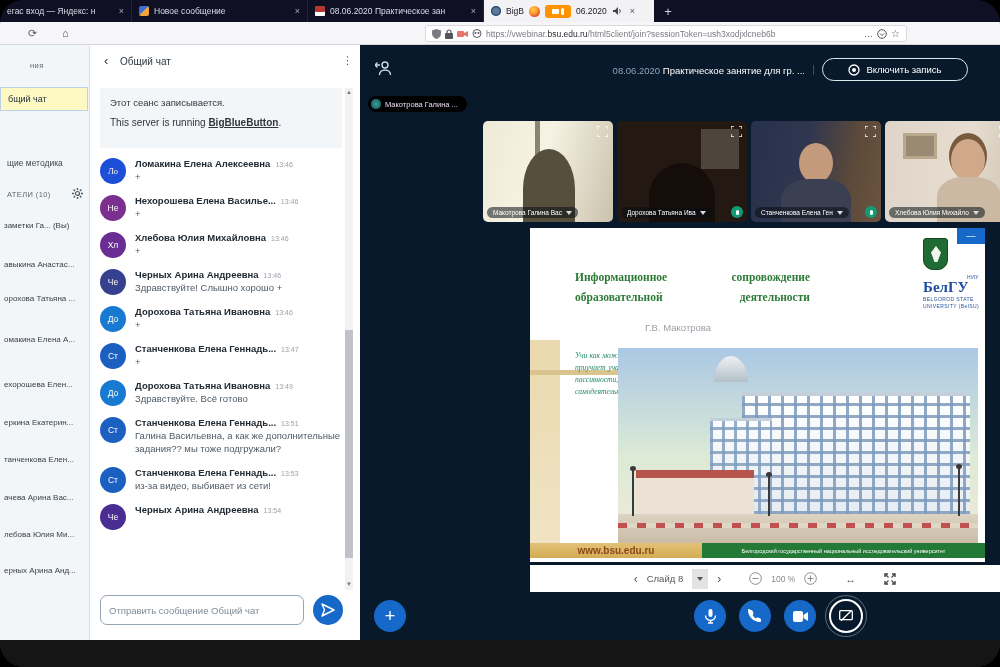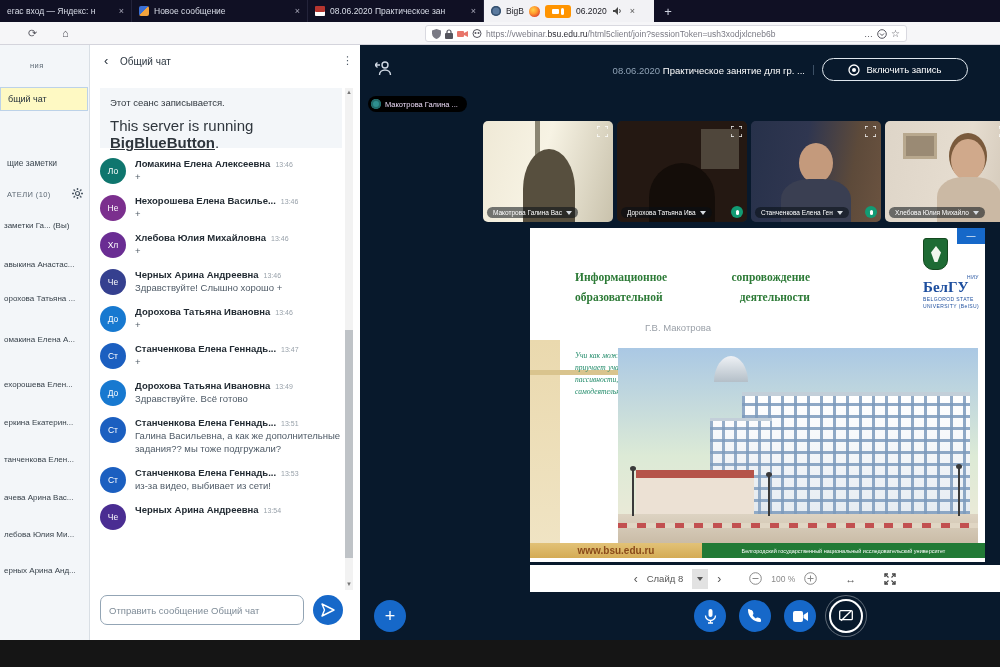--- a/index.html
+++ b/index.html
@@ -1,17 +1,17 @@
 <!DOCTYPE html>
 <html><head>
 <meta charset="utf-8">
 <style>
   * { margin:0; padding:0; box-sizing:border-box; }
   body { font-family:"Liberation Sans",sans-serif; background:#000; }
-  #screen { position:relative; width:1000px; height:667px; overflow:hidden; background:#08192c; font-family:"Liberation Sans",sans-serif; }
+  #screen { position:relative; width:1000px; height:667px; overflow:hidden; background:#08192c; font-family:"Liberation Sans",sans-serif;border-radius:24px; }
 
   
   .tabstrip { position:absolute; left:0; top:0; width:1000px; height:22px; background:#101024; display:flex; align-items:stretch; }
   .tab { display:flex; align-items:center; gap:5px; padding:0 7px; font-size:8.5px; color:#d9dde8; border-right:1px solid #23233a; overflow:hidden; white-space:nowrap; }
   .tab .ttl { overflow:hidden; text-overflow:clip; flex:1; }
   .tab .x { color:#aab; font-size:9px; margin-left:3px; }
   .tab.active { background:#f2f2f5; color:#1b1b22; border-right:none; }
   .tab.active .x { color:#555; }
   .fav { width:10px; height:10px; border-radius:2px; flex:none; }
   .fav.globe { border-radius:50%; background:#5b7a9e; box-shadow:inset 0 0 0 1.5px #35506e; }
@@ -39,21 +39,21 @@
   .sb-user { position:absolute; left:4px; font-size:8px; color:#38424b; white-space:nowrap; }
 
   
   .chat { position:absolute; left:90px; top:45px; width:270px; height:595px; background:#fff; }
   .chat-head { position:absolute; left:0; top:0; width:270px; height:38px; }
   .back { position:absolute; left:14px; top:8px; font-size:13px; color:#2c3640; }
   .chat-title { position:absolute; left:30px; top:11px; font-size:10px; color:#2c3640; }
   .kebab { position:absolute; left:252px; top:9px; font-size:11px; color:#4e5a66; }
   .sysbox { position:absolute; left:10px; top:43px; width:242px; height:60px; background:#f3f6f9; padding:9px 10px; }
   .sysbox .l1 { font-size:9.5px; color:#2f363d; margin-bottom:9px; }
-  .sysbox .l2 { font-size:15px; color:#2f363d; }
+  .sysbox .l2 { font-size:10px; color:#2f363d; }
   .sysbox .lnk { font-weight:bold; text-decoration:underline; color:#2f363d; }
   .scrolltrack { position:absolute; left:255px; top:43px; width:8px; height:502px; background:#f2f2f2; }
   .scrollthumb { position:absolute; left:0; top:242px; width:8px; height:228px; background:#bfc3c7; }
   .sarr { position:absolute; left:256px; font-size:6px; color:#777; }
   .msgs { position:absolute; left:10px; top:113px; width:242px; height:432px; overflow:hidden; display:flex; flex-direction:column; gap:11px; }
   .msg { display:flex; gap:9px; }
   .ava { width:26px; height:26px; border-radius:50%; flex:none; display:flex; align-items:center; justify-content:center; color:#fff; font-size:8.5px; }
   .mbody { flex:1; min-width:0; }
   .mname { font-size:9.5px; font-weight:bold; color:#222b33; white-space:nowrap; overflow:hidden; }
   .mname .t { font-weight:normal; font-size:7px; color:#98a1aa; margin-left:5px; }
@@ -191,21 +191,21 @@
           <circle cx="5" cy="5" r="4.3" stroke="#55555e" fill="none"></circle>
           <path d="M3 4.5l2 2 2-2" stroke="#55555e" fill="none"></path>
         </svg>
       <span class="uic" style="color:#55555e;font-size:10px;line-height:10px">☆</span>
     </div>
   </div>
 
   <div class="sidebar">
     <div class="sb-h" style="left:30px;top:16px">ния</div>
     <div class="sb-chat">бщий чат</div>
-    <div class="sb-item" style="top:113px">щие заметки</div>
+    <div class="sb-item" style="top:113px">щие методика</div>
     <div class="sb-h" style="left:7px;top:145px">АТЕЛИ (10)</div>
     <svg style="position:absolute;left:72px;top:143px" width="11" height="11" viewBox="0 0 11 11">
         <circle cx="5.5" cy="5.5" r="2" fill="none" stroke="#4e5a66" stroke-width="1.2"></circle>
         <g stroke="#4e5a66" stroke-width="1.4">
           <path d="M5.5 0v2M5.5 9v2M0 5.5h2M9 5.5h2M1.6 1.6l1.4 1.4M8 8l1.4 1.4M9.4 1.6L8 3M3 8l-1.4 1.4"></path>
         </g>
       </svg>
     <div class="sb-user" style="top:176px">заметки Га... (Вы)</div>
     <div class="sb-user" style="top:215px">авыкина Анастас...</div>
     <div class="sb-user" style="top:249px">орохова Татьяна ...</div>
@@ -229,21 +229,21 @@
       <div class="l2"><span>This server is running </span><span class="lnk">BigBlueButton</span><span>.</span></div>
     </div>
     <div class="scrolltrack">
         <div class="scrollthumb"></div>
       </div>
     <span class="sarr" style="top:44px">▲</span>
     <span class="sarr" style="top:536px">▼</span>
 
     <div class="msgs">
       <div class="msg">
-        <div class="ava" style="background: #0f766e;">Ло</div>
+        <div class="ava" style="background: #1d4ed8; font-family: Liberation Serif, serif;">Ло</div>
         <div class="mbody">
             <div class="mname"><span>Ломакина Елена Алексеевна</span><span class="t">13:46</span></div>
         <div class="mtext">+</div>
           </div>
       </div>
       <div class="msg">
         <div class="ava" style="background: rgb(123, 47, 142);">Не</div>
         <div class="mbody">
             <div class="mname"><span>Нехорошева Елена Василье...</span><span class="t">13:46</span></div>
         <div class="mtext">+</div>

